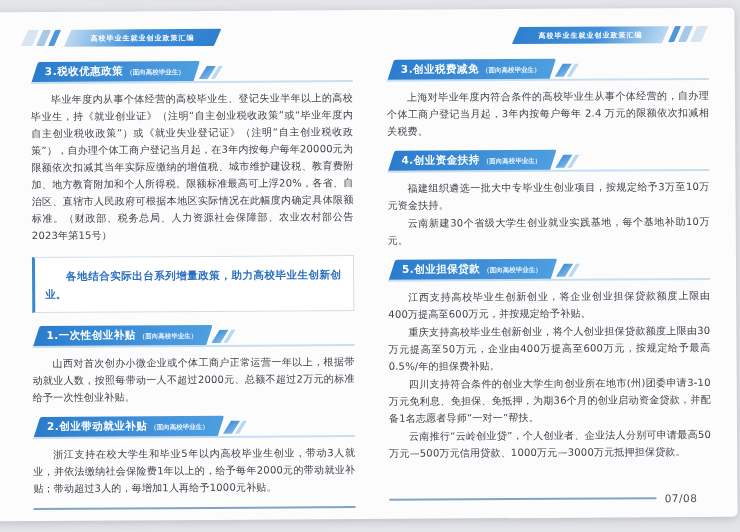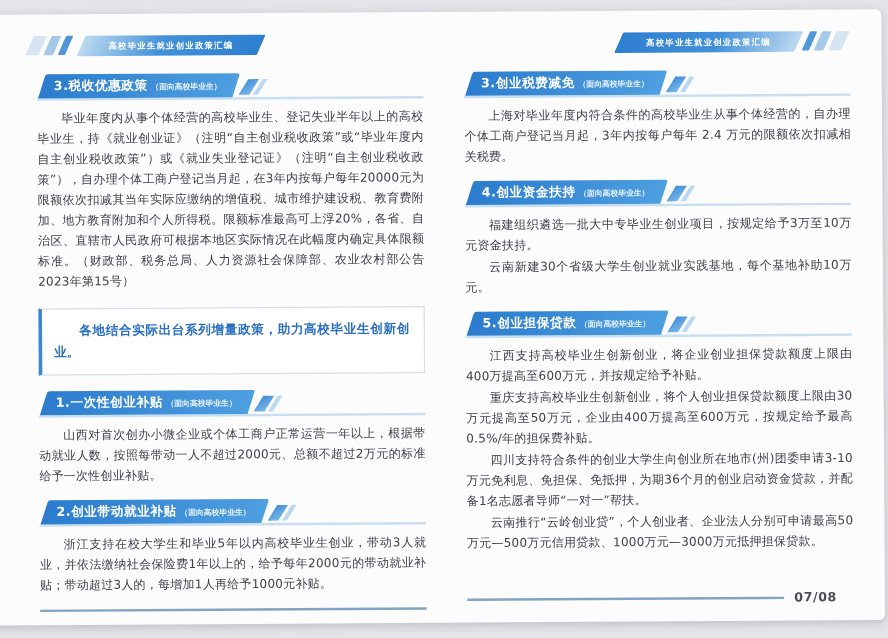--- a/index.html
+++ b/index.html
@@ -80,21 +80,21 @@
     padding:9px 12px 9px 10px;
     margin:2px 0 13px 0;
     color:#2a6fc0; font-weight:bold; font-size:10.5px; line-height:18px;
     text-indent:2em; text-align:justify;
   }
   
   .col-footer { margin-top:auto; padding-bottom:9px; }
   .footer-rule { border-top:2px solid #5b86ad; opacity:.75; }
   .footer-right { display:flex; align-items:center; gap:8px; }
   .footer-right .footer-rule { flex:1; }
-  .page-num { font-size:10.5px; font-weight:bold; color:#4a4f57; letter-spacing:.5px; padding-right:14px; }
+  .page-num { font-size:10.5px; font-weight:normal; color:#4a4f57; letter-spacing:.5px; padding-right:14px; }
 </style>
 </head>
 <body>
 
 <div class="sheet">
 
   <div class="ribbons-row">
     <div class="ribbon-group">
       <i class="slash s1"></i>
       <i class="slash s2"></i>

